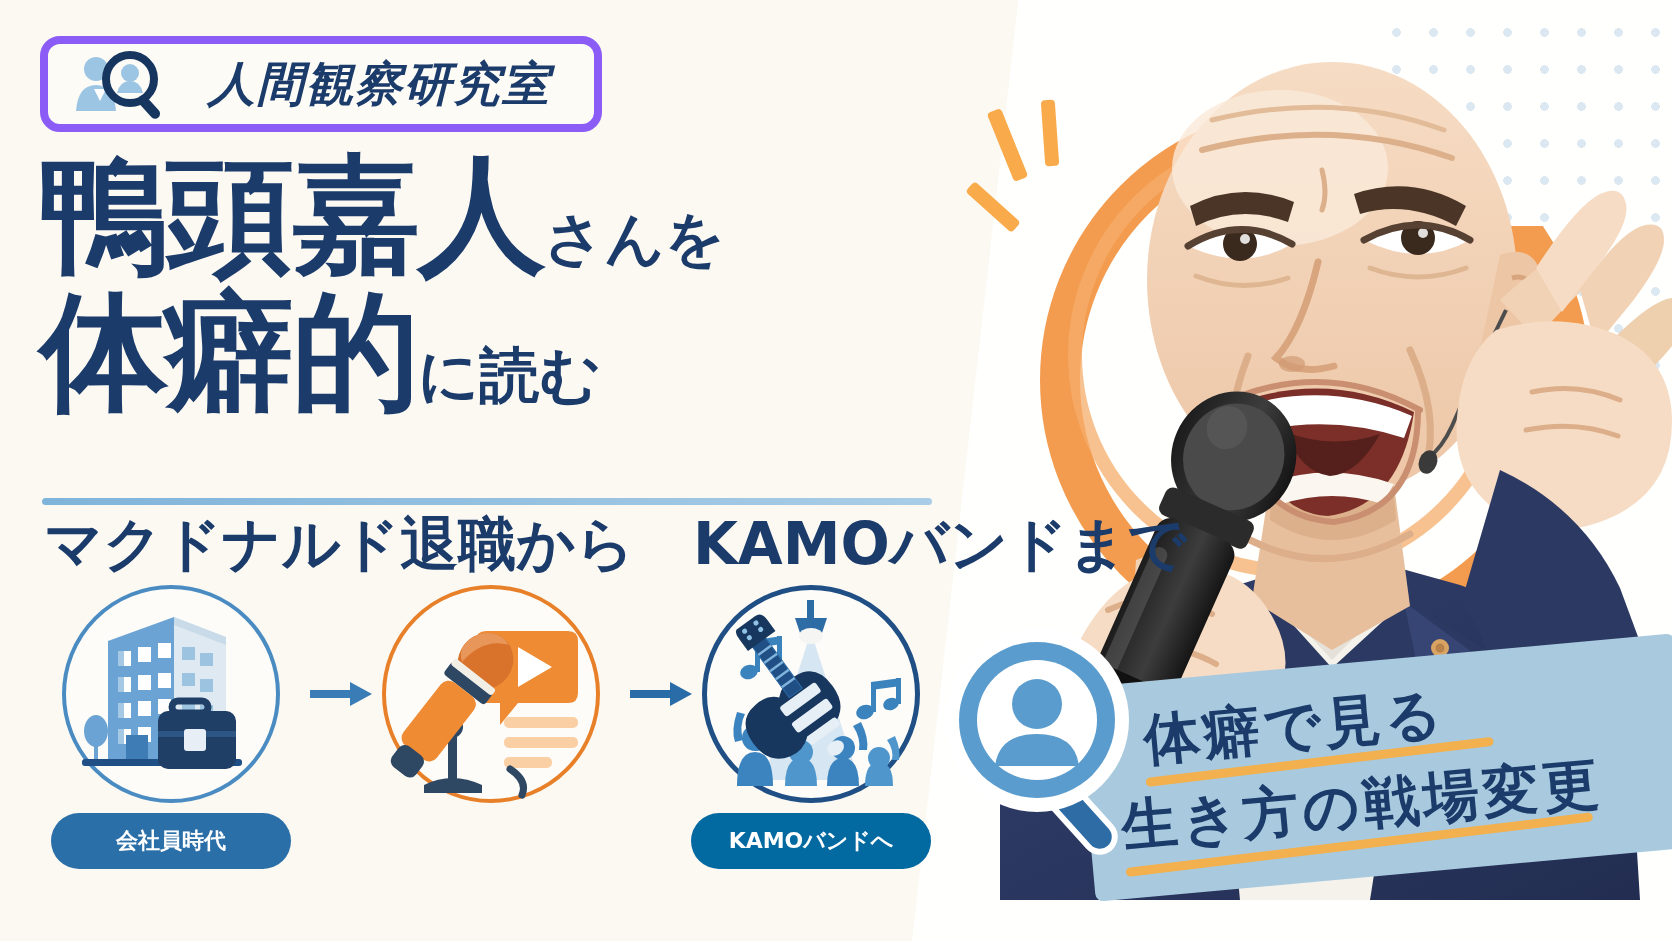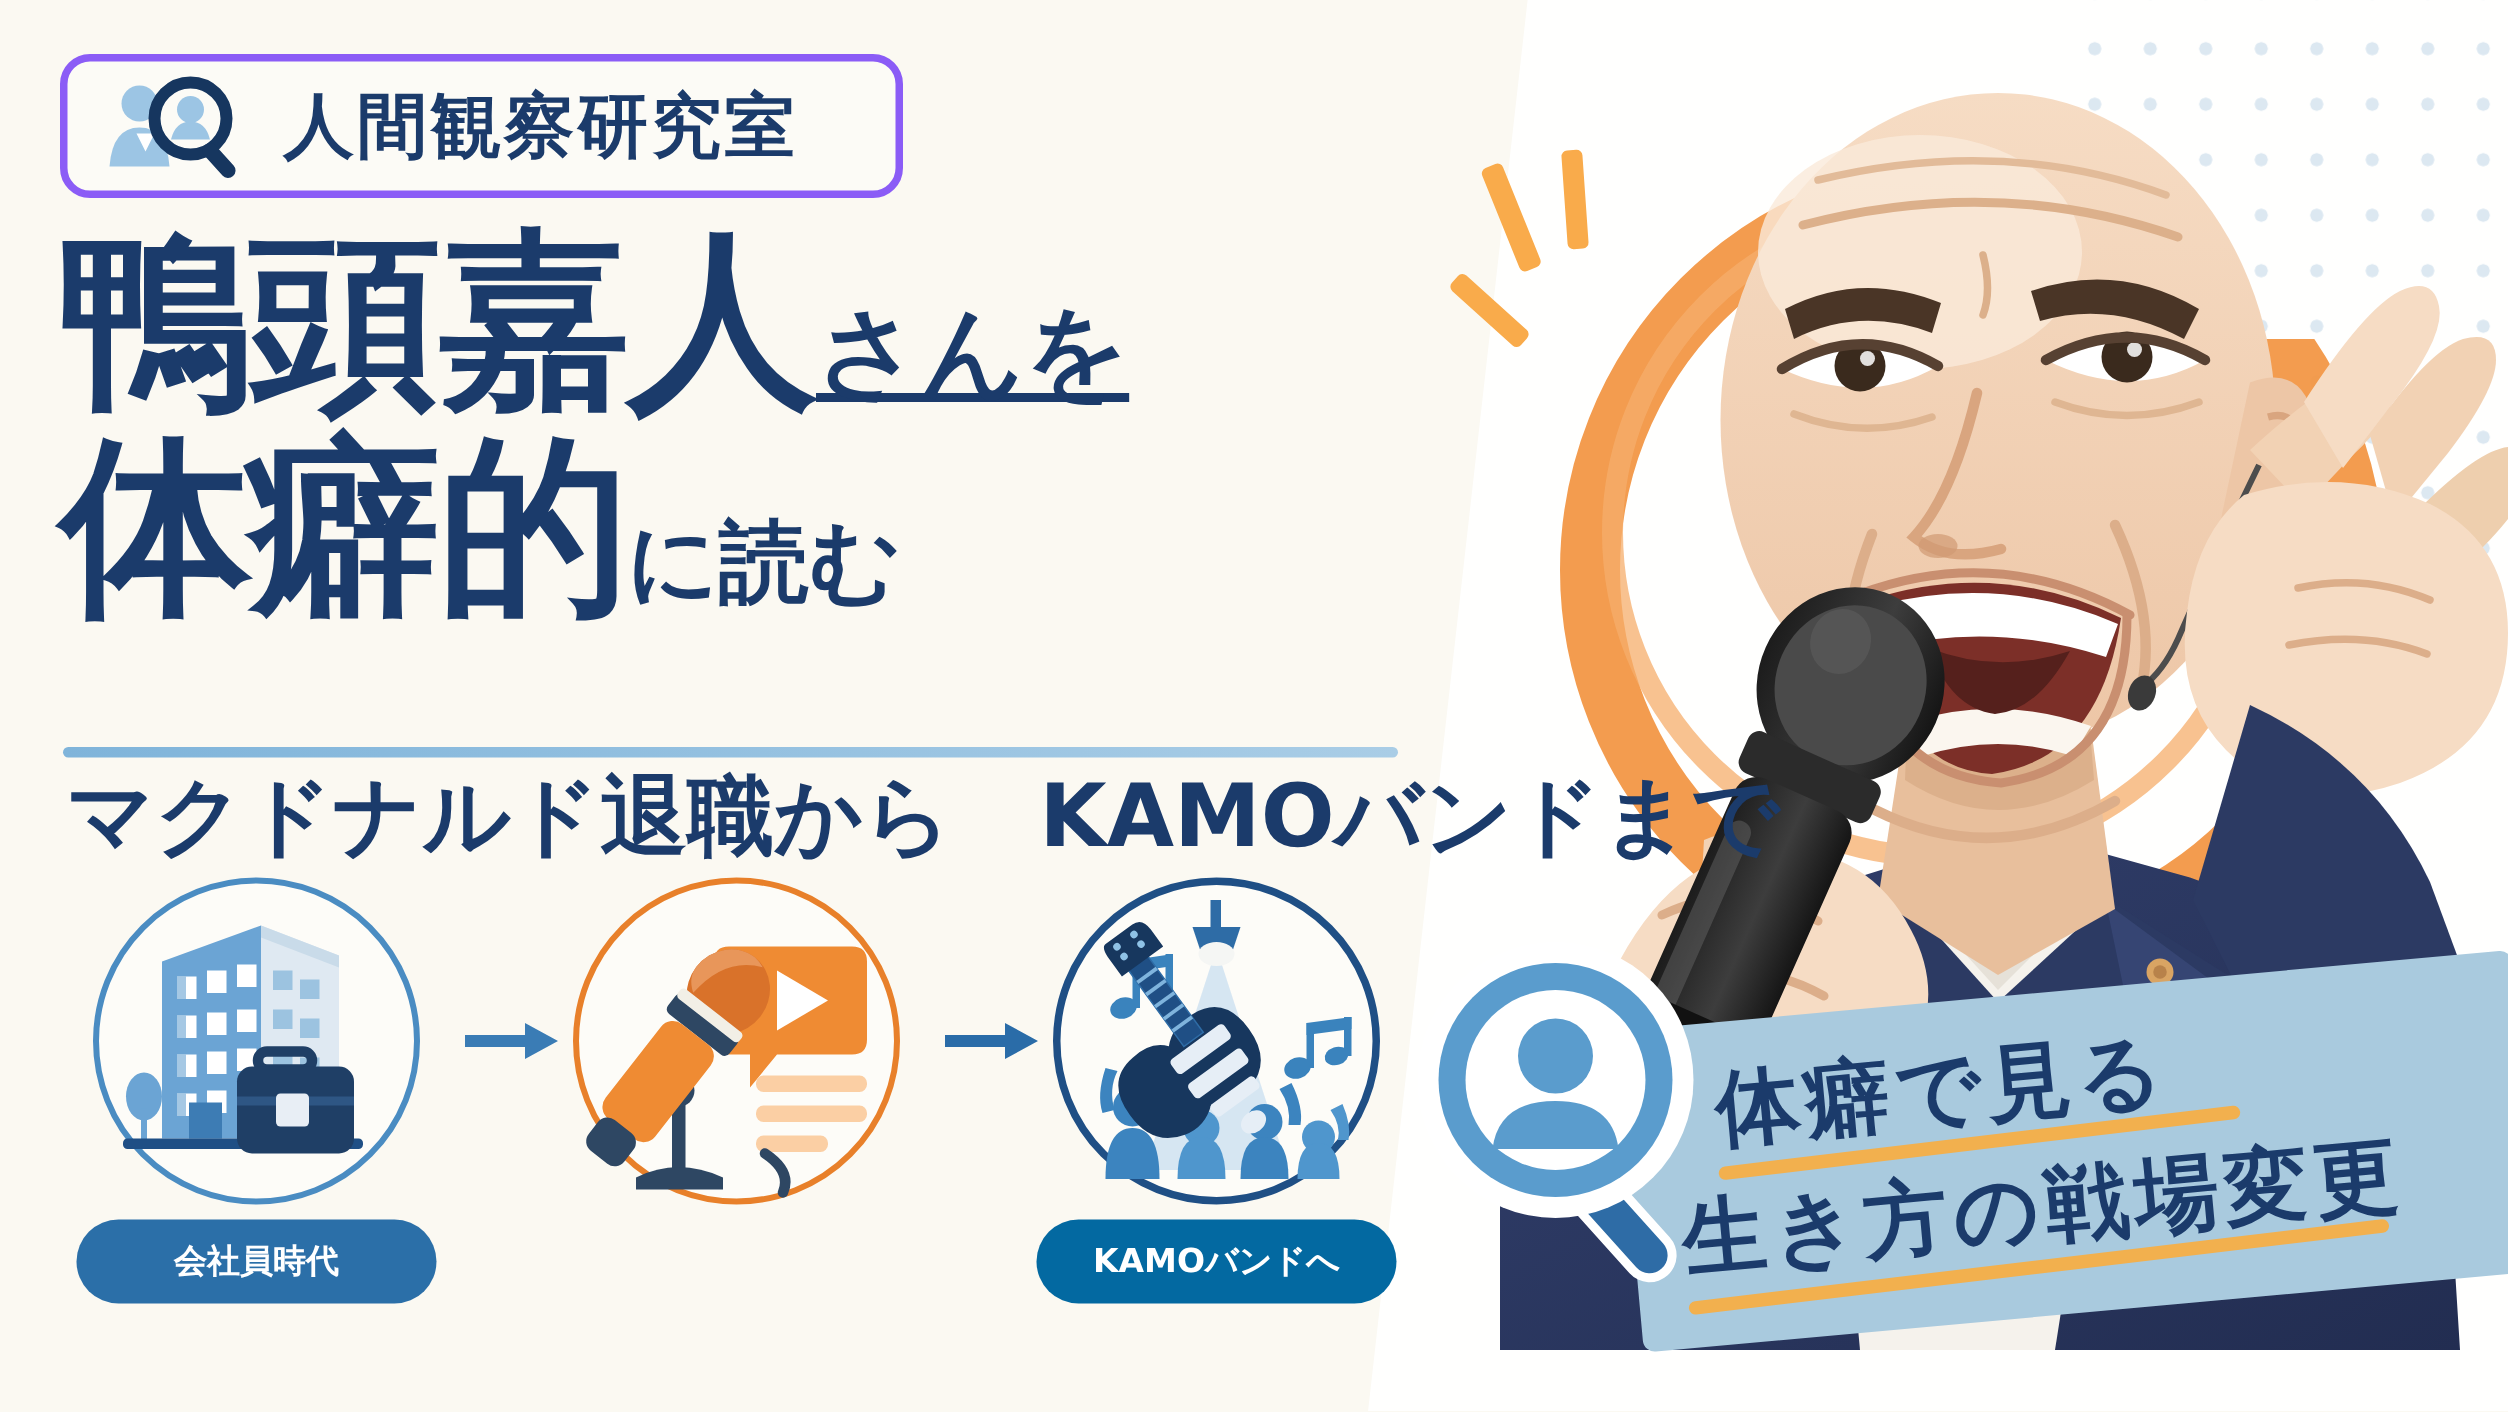--- a/index.html
+++ b/index.html
@@ -39,40 +39,41 @@
     clip-path:polygon(0 14%, 48% 0, 48% 30%, 100% 30%, 100% 100%, 0 100%);
   }
   .spark{position:absolute;background:#f9ab4b;border-radius:4px;}
   .s1{left:1000px;top:108px;width:15px;height:74px;transform:rotate(-22deg);}
   .s2{left:1043px;top:100px;width:14px;height:66px;transform:rotate(-4deg);}
   .s3{left:986px;top:176px;width:14px;height:62px;transform:rotate(-48deg);}
 
   
   .badge{
     position:absolute;left:40px;top:36px;width:562px;height:96px;
-    border:5px solid #8b5cf6;border-radius:20px;
+    border:8px solid #8b5cf6;border-radius:20px;
     background:rgba(255,255,255,.30);
-    display:flex;align-items:center;gap:14px;padding-left:24px;
+    display:flex;align-items:center;gap:30px;padding-left:24px;
     box-sizing:border-box;
+    font-style:italic;
   }
   .badge-text{
     font-family:"DejaVu Sans", sans-serif;
     font-size:47px;font-weight:bold;color:#1b3b6b;letter-spacing:2px;
     white-space:nowrap;
   }
   .badge-icon{width:106px;height:70px;position:relative;flex:0 0 auto;}
 
   
   .title-wrap{position:absolute;left:40px;top:150px;width:920px;}
   .line1{
     font-family:"DejaVu Sans", sans-serif;
     font-weight:bold;color:#1b3b6b;
     font-size:128px;line-height:1.02;white-space:nowrap;letter-spacing:-2px;
   }
-  .line1 .sm{font-size:68px;letter-spacing:0;text-decoration:underline;}
+  .line1 .sm{font-size:59px;letter-spacing:0;}
   .line2{
     font-family:"DejaVu Sans", sans-serif;
     font-weight:bold;color:#1b3b6b;
     font-size:128px;line-height:1.02;white-space:nowrap;letter-spacing:-2px;
     margin-top:6px;
   }
   .line2 .sm{font-size:60px;letter-spacing:0;}
   .divider{
     position:absolute;left:42px;top:498px;width:890px;height:7px;
     background:linear-gradient(90deg,#7fb4da,#a9cde6);border-radius:4px;

